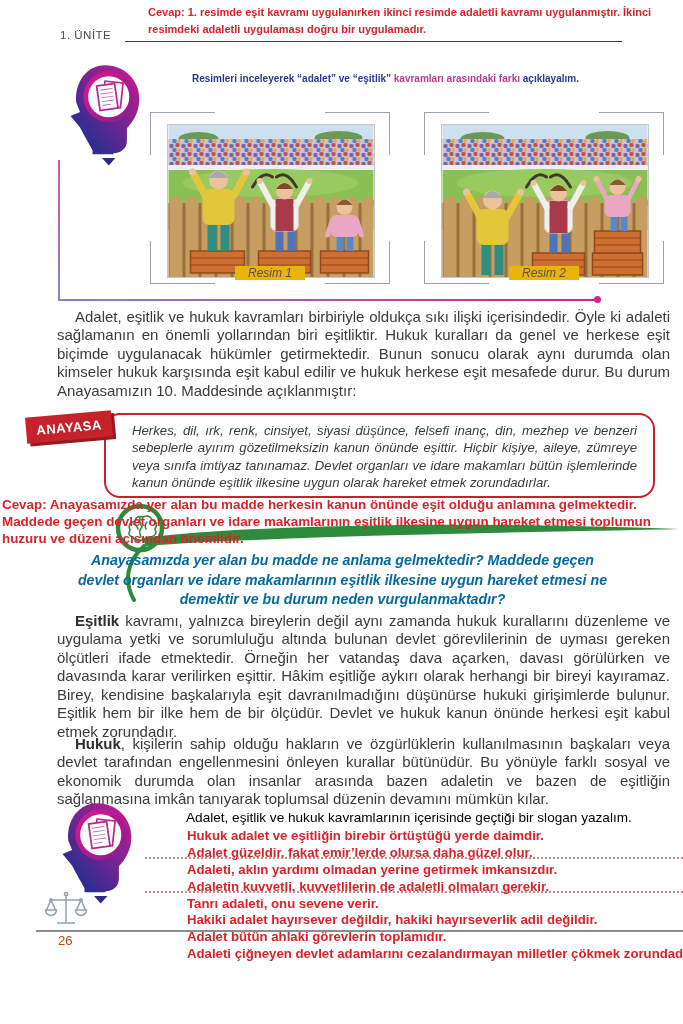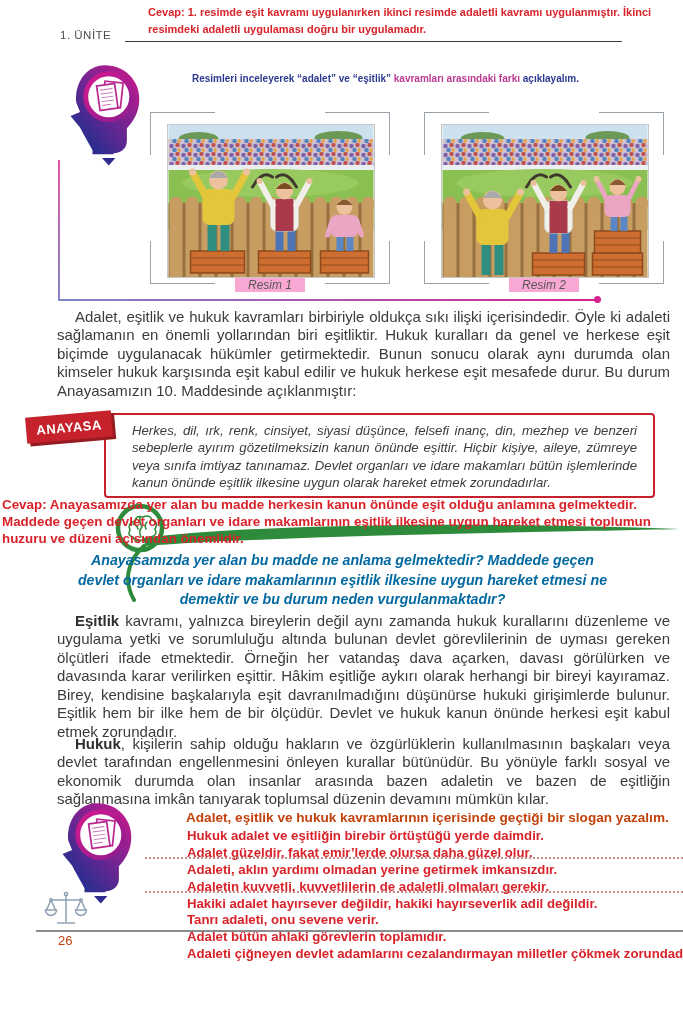--- a/index.html
+++ b/index.html
@@ -26,51 +26,51 @@
   .figure{width:240px;height:186px;}
   .fig1{left:150px;top:112px;}
   .fig2{left:424px;top:112px;}
   .corner{position:absolute;width:64px;height:42px;border:0 solid #9aa3ab;}
   .corner.tl{top:0;left:0;border-top-width:1.5px;border-left-width:1.5px;}
   .corner.tr{top:0;right:0;border-top-width:1.5px;border-right-width:1.5px;}
   .corner.bl{bottom:14px;left:0;border-bottom-width:1.5px;border-left-width:1.5px;}
   .corner.br{bottom:14px;right:0;border-bottom-width:1.5px;border-right-width:1.5px;}
   .pic{position:absolute;left:17px;top:12px;width:206px;height:152px;border:1px solid #c3c7ca;}
   .caption{position:absolute;left:0;right:0;bottom:6px;text-align:center;
-    font-style:italic;font-size:12px;color:#555;background:#f9a8d4;width:70px;margin:0 auto;}
+    font-style:italic;font-size:12px;color:#555;background:#eab308;width:70px;margin:12px auto;}
   
   .conn-v{left:58px;top:160px;width:2px;height:141px;
     background:linear-gradient(#e0559d,#8186c9);}
   .conn-h{left:58px;top:299px;width:538px;height:2px;
     background:linear-gradient(to right,#8186c9,#d6218e);}
   .conn-dot{left:594px;top:296px;width:7px;height:7px;border-radius:50%;background:#d6218e;}
   
   .para{left:57px;width:613px;font-size:15px;line-height:1.23;text-align:justify;
     text-indent:18px;color:#3b3b3b;}
   .p1{top:308px;} .p2{top:612px;} .p3{top:735px;}
   .para b{color:#2f2f2f;}
   
   .anayasa-box{left:104px;top:413px;width:551px;height:85px;border:2.5px solid #c5222b;
-    border-radius:4px;box-sizing:border-box;padding:7px 16px 0 26px;}
+    border-radius:16px;box-sizing:border-box;padding:7px 16px 0 26px;}
   .anayasa-quote{font-style:italic;font-size:13.2px;line-height:1.32;text-align:justify;color:#3c3c3c;}
   .anayasa-badge{left:26px;top:414px;width:86px;height:26px;background:#c5222b;
     color:#fff;font-weight:bold;font-size:13px;letter-spacing:.5px;display:flex;
     align-items:center;justify-content:center;transform:rotate(-5deg);
     box-shadow:3px 3px 0 #951b21;z-index:4;}
   
   .answer2{left:2px;top:496px;width:679px;color:#d8232a;font-weight:bold;
     font-size:13.4px;line-height:1.27;z-index:3;}
   
   .brain{left:114px;top:502px;width:52px;height:52px;z-index:1;}
   .swoosh{left:140px;top:520px;width:543px;height:32px;z-index:1;}
   .paren{left:118px;top:544px;width:34px;height:58px;z-index:1;}
   .question{left:70px;top:551px;width:545px;text-align:center;font-weight:bold;
     font-style:italic;font-size:14.2px;line-height:1.38;color:#0369a1;z-index:2;}
   
-  .prompt2{left:186px;top:810px;width:490px;color:#c2410c;font-weight:bold;font-size:13.6px;}
+  .prompt2{left:186px;top:810px;width:490px;color:#000000;font-weight:normal;font-size:13.6px;}
   .slogans{left:155px;top:828px;width:528px;z-index:3;}
   .slogan-row{position:relative;height:16.9px;line-height:16.9px;color:#d8232a;
     font-weight:bold;font-size:13.2px;white-space:nowrap;padding-left:32px;}
   .slogan-row.dotted::after{content:"";position:absolute;left:-10px;right:0;bottom:3px;
     border-bottom:2px dotted #c98a8a;}
   .slogan-row span{position:relative;}
   
   .scales{left:44px;top:891px;width:44px;height:40px;}
   .footer-line{left:36px;top:930px;width:647px;height:1.5px;background:#8d8d8d;}
   .page-num{left:58px;top:933px;font-size:13px;color:#c2410c;}
@@ -363,19 +363,19 @@
     </g>
   </svg>
   <div class="abs footer-line"></div>
   <div class="abs page-num">26</div>
 
   <div class="abs slogans">
     <div class="slogan-row"><span>Hukuk adalet ve eşitliğin birebir örtüştüğü yerde daimdir.</span></div>
     <div class="slogan-row dotted"><span>Adalet güzeldir, fakat emir’lerde olursa daha güzel olur.</span></div>
     <div class="slogan-row"><span>Adaleti, aklın yardımı olmadan yerine getirmek imkansızdır.</span></div>
     <div class="slogan-row dotted"><span>Adaletin kuvvetli, kuvvetlilerin de adaletli olmaları gerekir.</span></div>
+    <div class="slogan-row"><span>Tanrı adaleti, onu sevene verir.</span></div>
     <div class="slogan-row"><span>Hakiki adalet hayırsever değildir, hakiki hayırseverlik adil değildir.</span></div>
-    <div class="slogan-row"><span>Tanrı adaleti, onu sevene verir.</span></div>
     <div class="slogan-row"><span>Adalet bütün ahlaki görevlerin toplamıdır.</span></div>
     <div class="slogan-row"><span>Adaleti çiğneyen devlet adamlarını cezalandırmayan milletler çökmek zorundadır.</span></div>
   </div>
 
 </div>
 
 </body></html>

